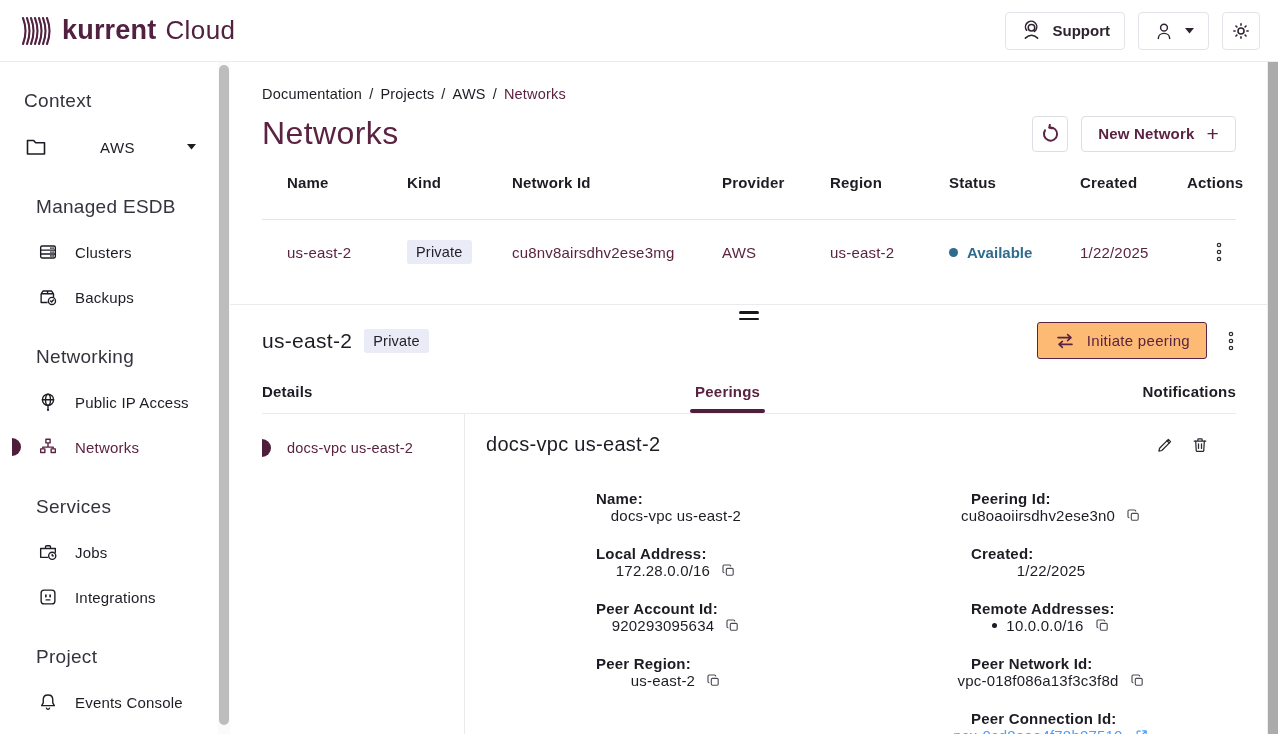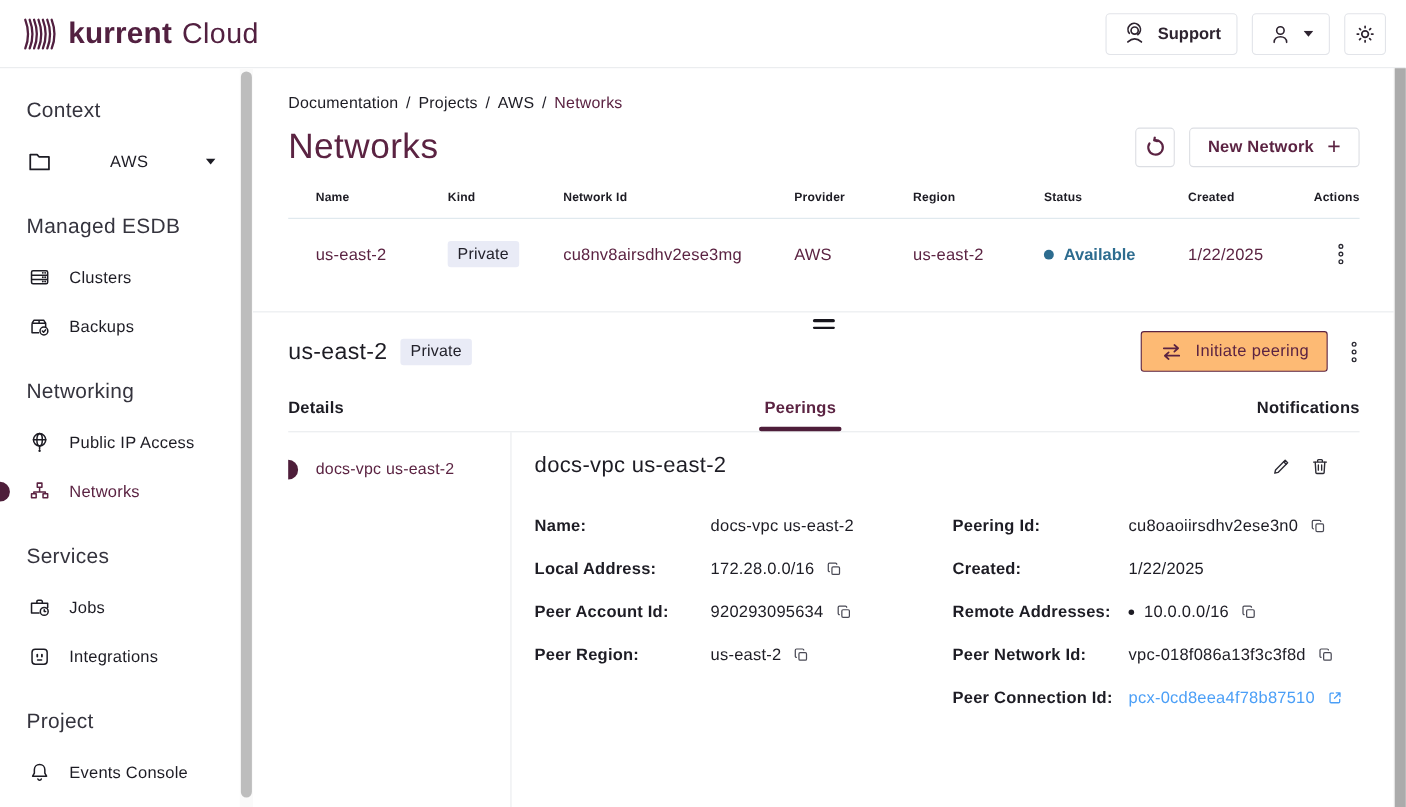--- a/index.html
+++ b/index.html
@@ -22,21 +22,21 @@
 
   
   .main { display:flex; height:672px; }
 
   
   .sidebar { width:218px; padding:28px 0 0 24px; position:relative; flex:none; }
   .side-heading { font-size:19px; font-weight:400; color:#35343e; letter-spacing:.3px; }
   .context-select { margin:24px 2px 0 0; display:flex; align-items:center; width:172px;
     cursor:pointer; }
   .context-label { flex:1; text-align:center; font-size:15px; font-weight:500; letter-spacing:.4px; }
-  .side-section { margin-top:38px; }
+  .side-section { margin-top:38px;margin-left:12px; }
   .side-item { display:flex; align-items:center; gap:15px; margin-top:23px; font-size:15px;
     font-weight:500; letter-spacing:.2px; cursor:pointer; position:relative; }
   .side-item.active { color:#5b2342; }
   .side-item .icn { width:24px; display:flex; justify-content:center; }
   .active-marker { position:absolute; left:-24px; top:50%; transform:translateY(-50%);
     width:9px; height:18px; background:#4e1e3a; border-radius:0 9px 9px 0; }
   .side-scrollbar { width:12px; flex:none; background:#fafafa; }
   .side-scrollbar .thumb { width:10px; margin:3px auto 0; height:660px;
     background:#bdbdbd; border-radius:6px; }
 
@@ -56,21 +56,21 @@
   .abtn { display:flex; align-items:center; justify-content:center; gap:12px; height:36px;
     border:1px solid #dcdee3; border-radius:4px; background:#fff; color:#5b2342;
     font-size:15px; font-weight:600; letter-spacing:.2px; padding:0 16px; cursor:pointer; }
   .abtn.square { width:36px; padding:0; }
   .plus { font-size:21px; font-weight:400; line-height:0; }
 
   
   .net-table { margin-top:22px; }
   .tgrid { display:grid; grid-template-columns:25px 120px 105px 210px 108px 119px 131px 107px 1fr;
     align-items:center; }
-  .thead { font-size:11px; font-weight:700; letter-spacing:.2px; padding-bottom:12px;
+  .thead { font-size:15px; font-weight:700; letter-spacing:.2px; padding-bottom:28px;
     border-bottom:1px solid #dde7ed; }
   .thead .right { text-align:right; }
   .trow { padding:20px 0 24px; font-size:15px; }
   .cell-maroon { color:#5b2342; font-weight:500; letter-spacing:.2px; }
   .row-marker { width:9px; height:18px; background:#4e1e3a; border-radius:0 9px 9px 0; }
   .badge { display:inline-block; background:#e9ebf6; color:#23222b; font-size:14.5px;
     padding:4px 9px; border-radius:3px; letter-spacing:.2px; }
   .status { display:flex; align-items:center; gap:9px; color:#2d6c8f; font-weight:600; }
   .status .dot { width:9px; height:9px; border-radius:50%; background:#2d6c8f; }
   .cell-actions { display:flex; justify-content:flex-end; padding-right:12px; }
@@ -102,21 +102,21 @@
   .peer-detail { flex:1; padding:19px 0 0 21px; min-width:0; }
   .peer-detail-head { display:flex; align-items:center; }
   .peer-detail-title { font-size:20px; font-weight:400; letter-spacing:.3px; }
   .peer-icons { margin-left:auto; display:flex; gap:15px; padding-right:26px; }
   .icon-btn { cursor:pointer; }
 
   .fields { display:flex; margin-top:34px; }
   .fcol { display:flex; flex-direction:column; }
   .fcol.left { width:380px; flex:none; }
   .fcol.right { flex:1; }
-  .frow { display:flex; align-items:center; margin-bottom:21px; min-height:18px; }
+  .frow { display:flex; align-items:center; margin-bottom:21px; min-height:18px;flex-direction:column; }
   .flabel { width:160px; flex:none; font-size:15px; font-weight:700; letter-spacing:.2px; }
   .fvalue { font-size:15px; letter-spacing:.2px; display:flex; align-items:center; gap:11px; }
   .fvalue .bullet { width:5px; height:5px; border-radius:50%; background:#1d1c24;
     margin-right:-2px; }
   .fvalue.link { color:#4b9ff7; cursor:pointer; }
   .copy-btn { cursor:pointer; display:flex; }
 </style>
 </head>
 <body>
 

